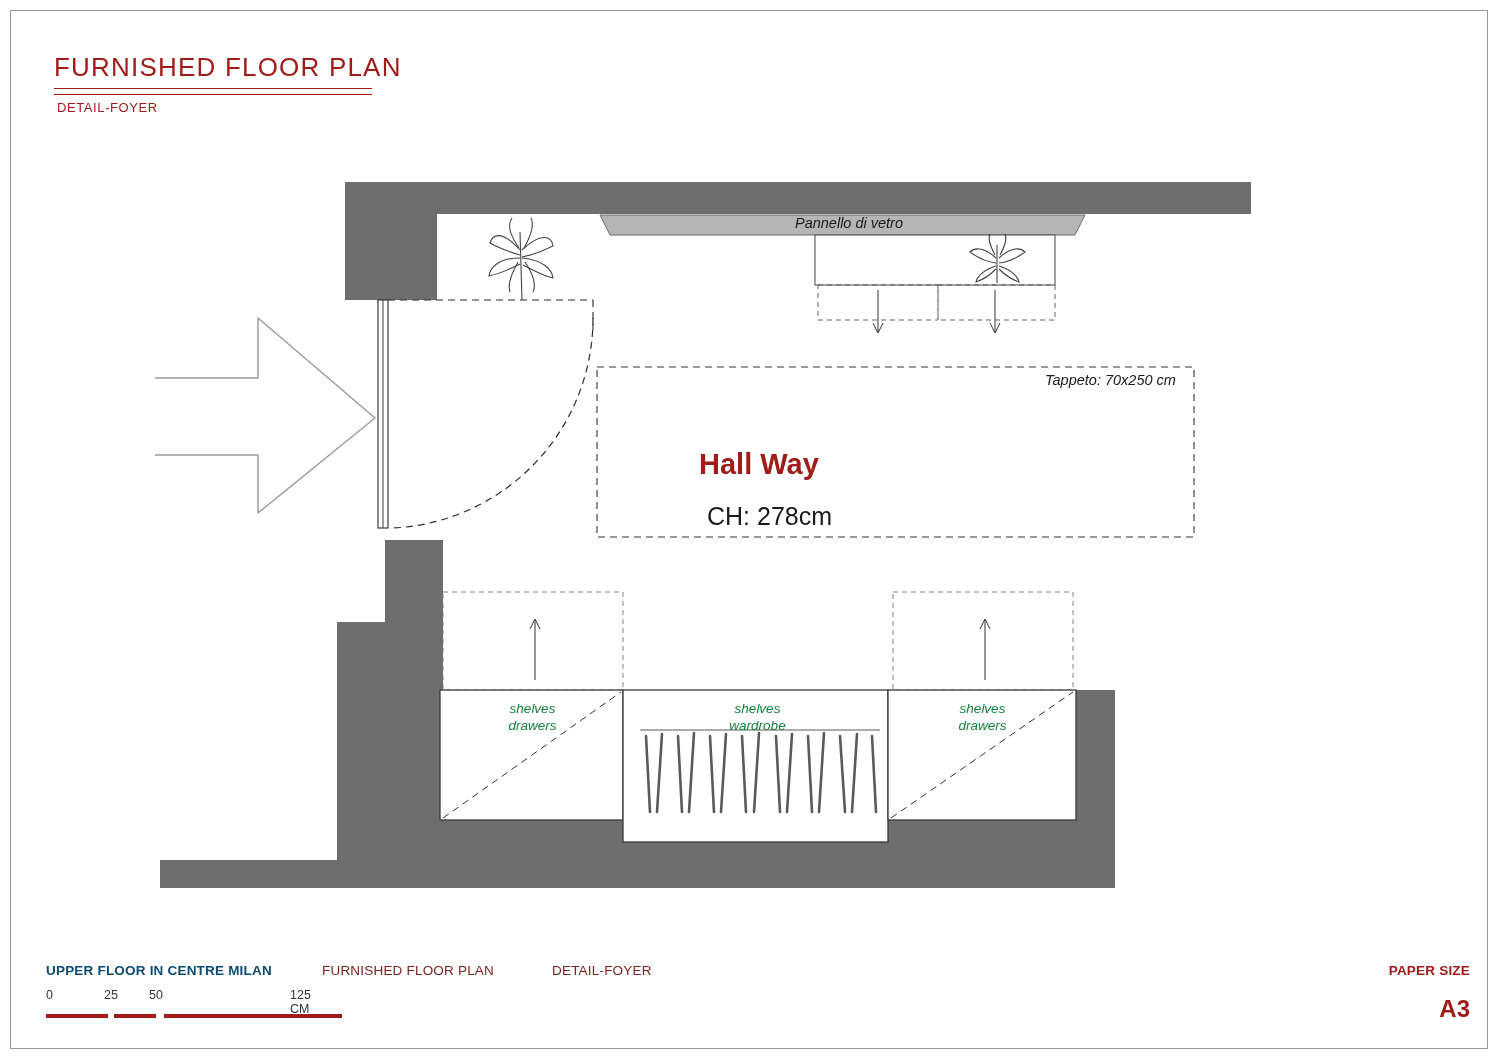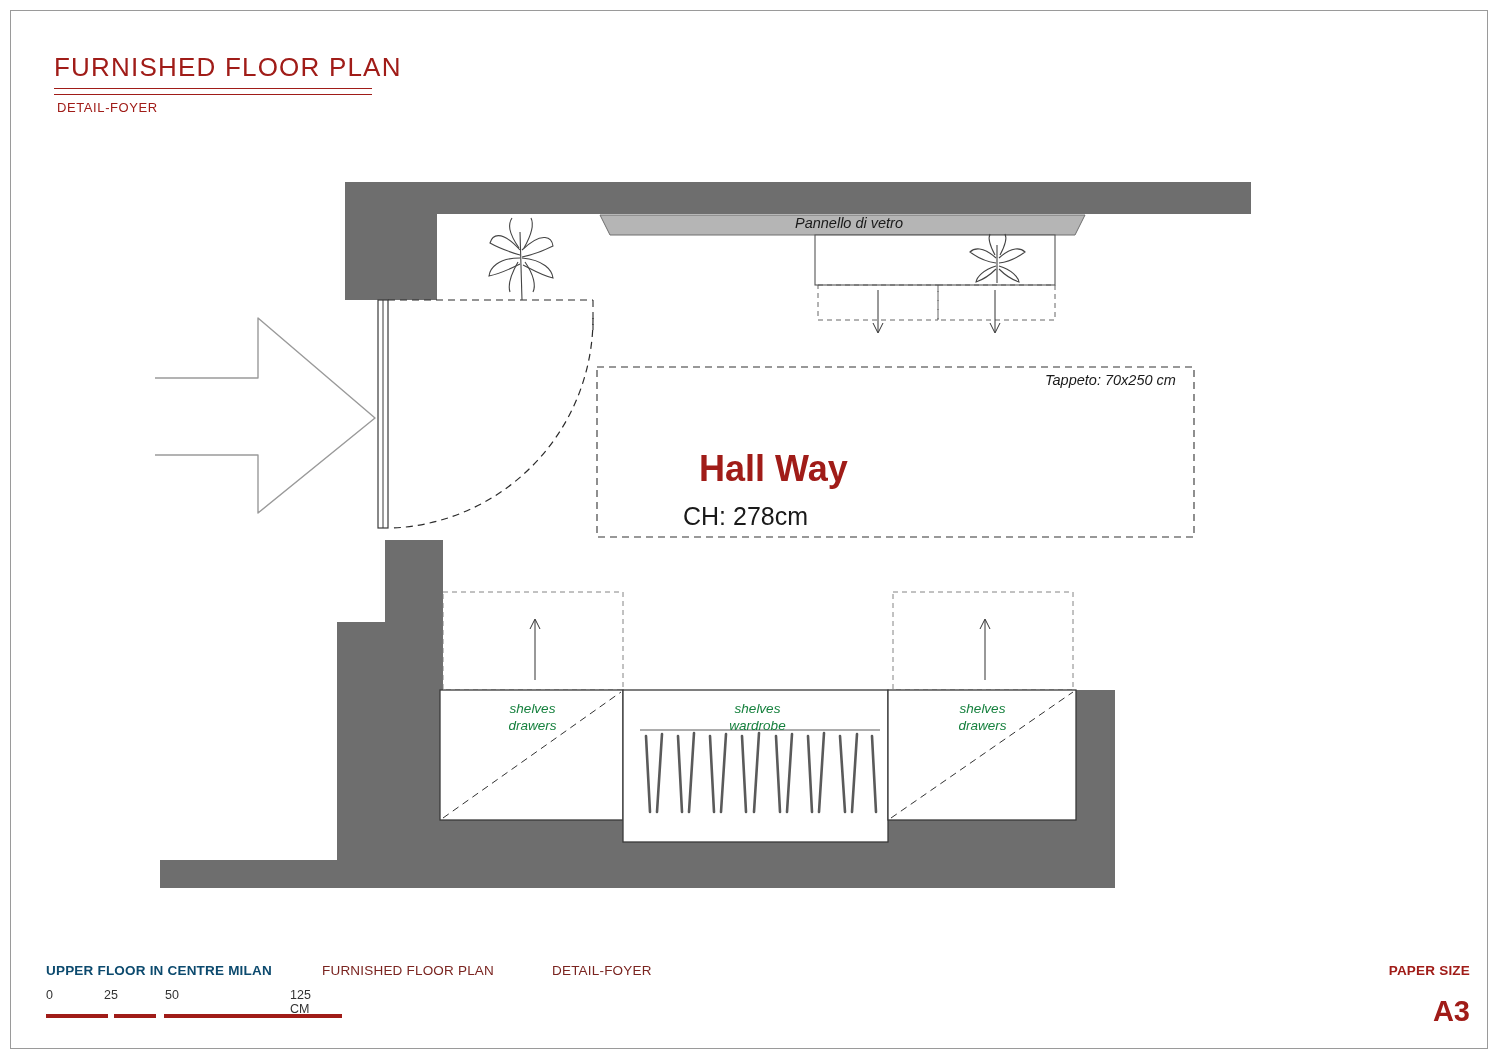--- a/index.html
+++ b/index.html
@@ -90,21 +90,21 @@
     font-size: 13.5px;
     font-weight: bold;
     color: #a01c18;
     letter-spacing: 0.2px;
     text-align: center;
   }
   .paper-size-value {
     position: absolute;
     right: 30px;
     top: 995px;
-    font-size: 29px;
+    font-size: 24px;
     font-weight: bold;
     color: #a01c18;
   }
 
   
   .scalebar-wrap { position: absolute; left: 46px; top: 988px; }
   .scale-num {
     position: absolute;
     font-size: 12.5px;
     color: #333333;
@@ -127,21 +127,21 @@
   }
   .lbl {
     position: absolute;
     font-size: 14.5px;
     font-style: italic;
     color: #1a1a1a;
     white-space: nowrap;
   }
   .lbl-room-name {
     position: absolute;
-    font-size: 36px;
+    font-size: 29px;
     font-weight: bold;
     color: #a01c18;
     white-space: nowrap;
   }
   .lbl-room-ch {
     position: absolute;
     font-size: 25px;
     color: #1a1a1a;
     white-space: nowrap;
   }
@@ -268,21 +268,21 @@
       <path d="M 980,629 L 985,619 L 990,629" fill="none" stroke="#333333" stroke-width="1"></path>
       <rect x="888" y="690" width="188" height="130" fill="#ffffff" stroke="#3a3a3a" stroke-width="1.3"></rect>
       <line x1="891" y1="818" x2="1073" y2="692" stroke="#333333" stroke-width="1" stroke-dasharray="7,5"></line>
     </g>
 
   </svg>
 
   <div class="lbl" style="left:775px; top:215px;margin-left:20px;">Pannello di vetro</div>
   <div class="lbl" style="left:1045px; top:372px;">Tappeto: 70x250 cm</div>
   <div class="lbl-room-name" style="left:699px; top:448px;">Hall Way</div>
-  <div class="lbl-room-ch" style="left:683px; top:502px;">CH: 278cm</div>
+  <div class="lbl-room-ch" style="left:707px; top:502px;">CH: 278cm</div>
 
   <div class="lbl-unit" style="left:470px; top:700px; width:125px;">
     <span>shelves</span><br>
     <span>drawers</span>
   </div>
   <div class="lbl-unit" style="left:695px; top:700px; width:125px;">
     <span>shelves</span><br>
     <span>wardrobe</span>
   </div>
   <div class="lbl-unit" style="left:920px; top:700px; width:125px;">
@@ -292,20 +292,20 @@
 
   <div class="footer-bold">UPPER FLOOR IN CENTRE MILAN</div>
   <div class="footer-mid">FURNISHED FLOOR PLAN</div>
   <div class="footer-right-label">DETAIL-FOYER</div>
   <div class="paper-size-label">PAPER SIZE</div>
   <div class="paper-size-value">A3</div>
 
   <div class="scalebar-wrap">
     <div class="scale-num" style="left:0px;">0</div>
     <div class="scale-num" style="left:58px;">25</div>
-    <div class="scale-num" style="left:103px;margin-left:16px;">50</div>
+    <div class="scale-num" style="left:103px;">50</div>
     <div class="scale-num" style="left:244px;">125 CM</div>
     <div class="scale-seg" style="left:0px; width:62px;"></div>
     <div class="scale-seg" style="left:68px; width:42px;"></div>
     <div class="scale-seg" style="left:118px; width:178px;"></div>
   </div>
 
 </div>
 
 </body></html>

